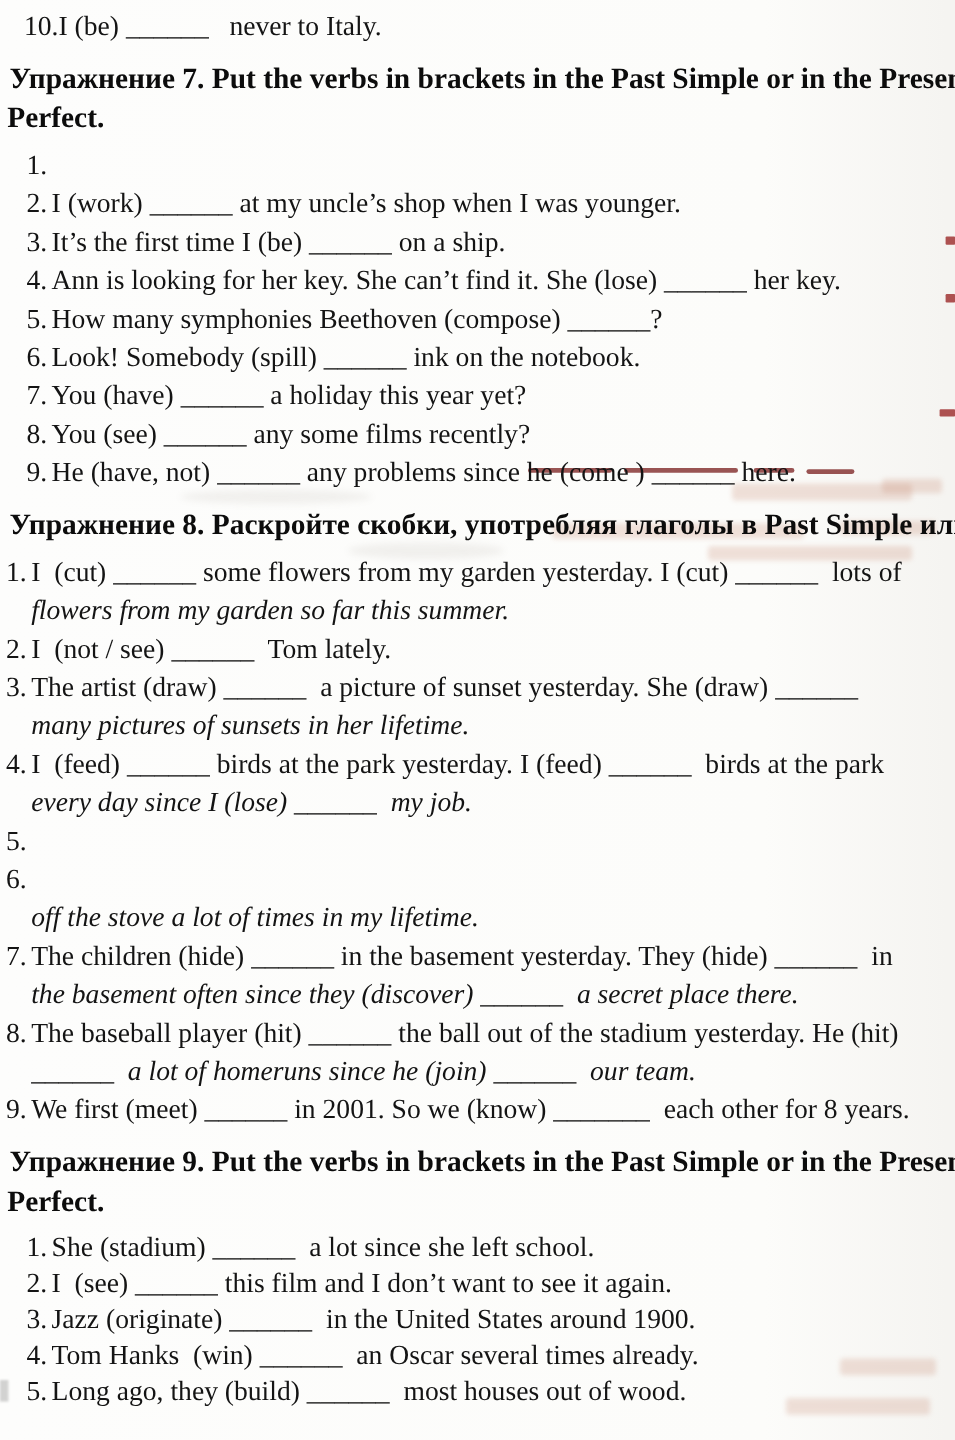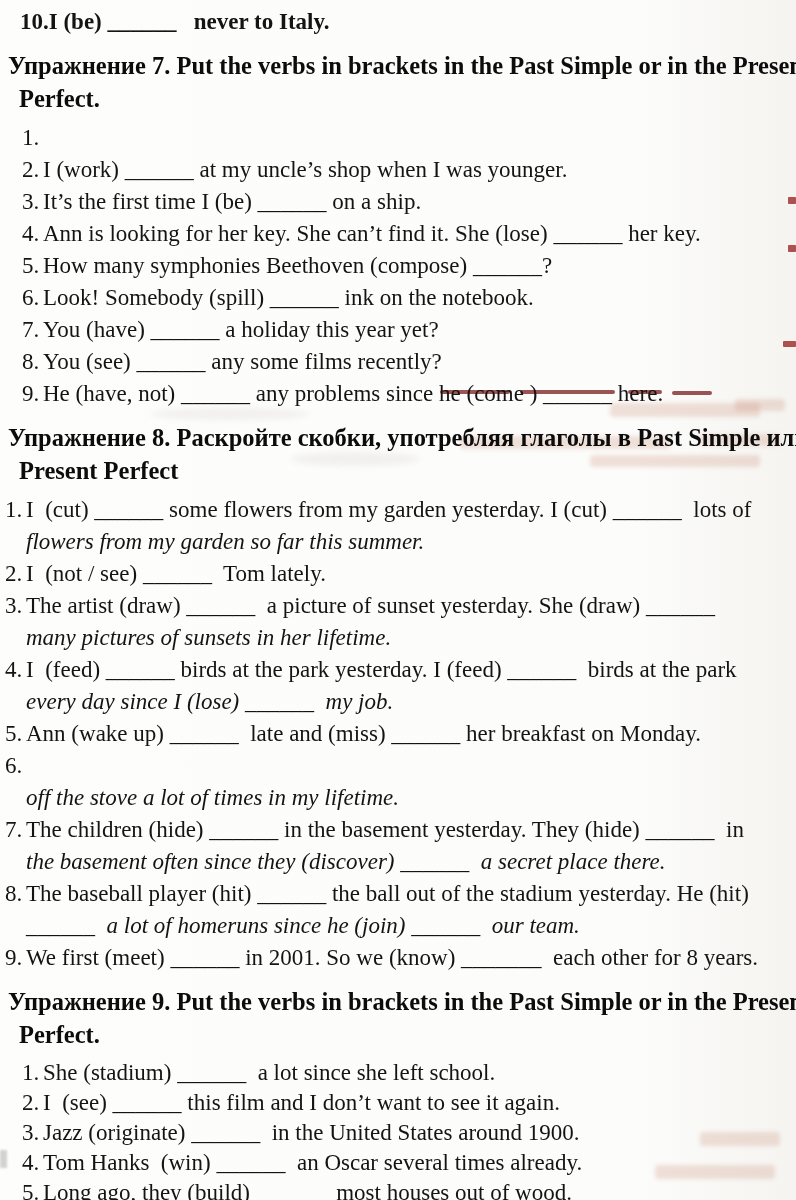--- a/index.html
+++ b/index.html
@@ -11,32 +11,31 @@
     color: #141414;
     position: relative;
   }
   .page { padding-top: 6px; position: relative; z-index: 2; }
 
   
   .intro-row {
     padding-left: 20px;
     font-size: 23px; line-height: 32px;
     white-space: pre;
-    font-weight: bold;
   }
 
   
   .ex-heading {
     font-weight: 700;
     font-size: 24.5px;
     line-height: 33px;
     color: #0c0c0c;
     margin-top: 11px;
   }
-  .ex-heading .h-line { white-space: pre; padding-left: 19px; }
+  .ex-heading .h-line { white-space: pre; padding-left: 6px; }
   .ex-heading .h-line:first-child { padding-left: 8px; }
 
   
   .items { margin-top: 7px; font-size: 23px; line-height: 32px; }
   .row { display: flex; white-space: pre; }
   .num { flex: none; display: inline-block; }
   .txt { white-space: pre; }
 
   .indent-wide  { padding-left: 22px; }
   .indent-wide  .num { width: 21px; }
@@ -115,40 +114,39 @@
         </div>
         <div>
           <div class="row"><span class="num">9.</span><span class="txt">He (have, not) ______ any problems since he (come ) ______ here.</span></div>
         </div>
       </div>
   </section>
 
   <section>
     <div class="ex-heading">
       <div class="h-line">Упражнение 8. Раскройте скобки, употребляя глаголы в Past Simple или</div>
-      <div class="h-line">Present Perfect</div>
     </div>
     <div class="items indent-narrow">
         <div>
           <div class="row"><span class="num">1.</span><span class="txt">I  (cut) ______ some flowers from my garden yesterday. I (cut) ______  lots of</span></div>
           <div class="row cont"><span class="txt">flowers from my garden so far this summer.</span></div>
         </div>
         <div>
           <div class="row"><span class="num">2.</span><span class="txt">I  (not / see) ______  Tom lately.</span></div>
         </div>
         <div>
           <div class="row"><span class="num">3.</span><span class="txt">The artist (draw) ______  a picture of sunset yesterday. She (draw) ______</span></div>
           <div class="row cont"><span class="txt">many pictures of sunsets in her lifetime.</span></div>
         </div>
         <div>
           <div class="row"><span class="num">4.</span><span class="txt">I  (feed) ______ birds at the park yesterday. I (feed) ______  birds at the park</span></div>
           <div class="row cont"><span class="txt">every day since I (lose) ______  my job.</span></div>
         </div>
         <div>
-          <div class="row"><span class="num">5.</span><span class="txt">Ann (wake up) ______  late and (miss) ______ her breakfast on Monday.</span></div>
+          <div class="row"><span class="num">5.</span></div>
         </div>
         <div>
           <div class="row"><span class="num">6.</span></div>
           <div class="row cont"><span class="txt">off the stove a lot of times in my lifetime.</span></div>
         </div>
         <div>
           <div class="row"><span class="num">7.</span><span class="txt">The children (hide) ______ in the basement yesterday. They (hide) ______  in</span></div>
           <div class="row cont"><span class="txt">the basement often since they (discover) ______  a secret place there.</span></div>
         </div>
         <div>

